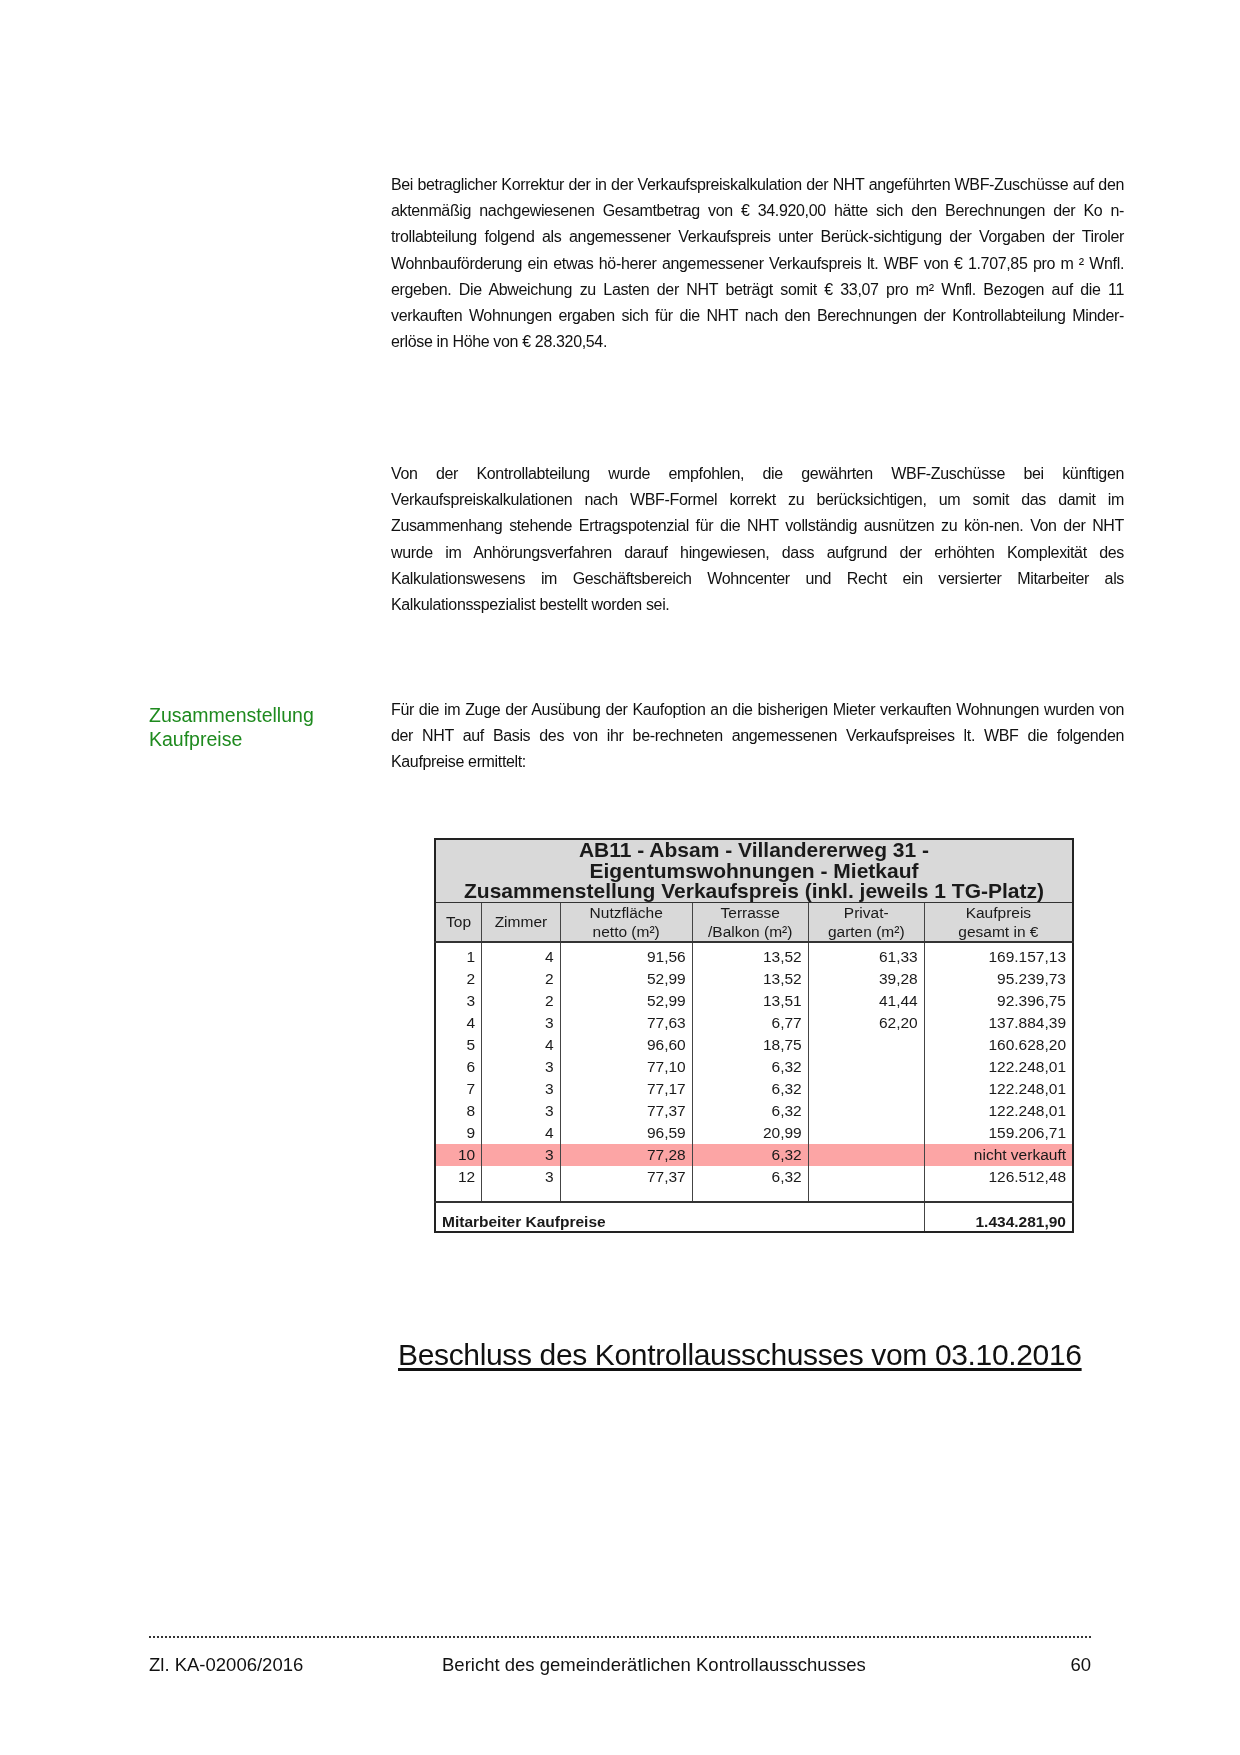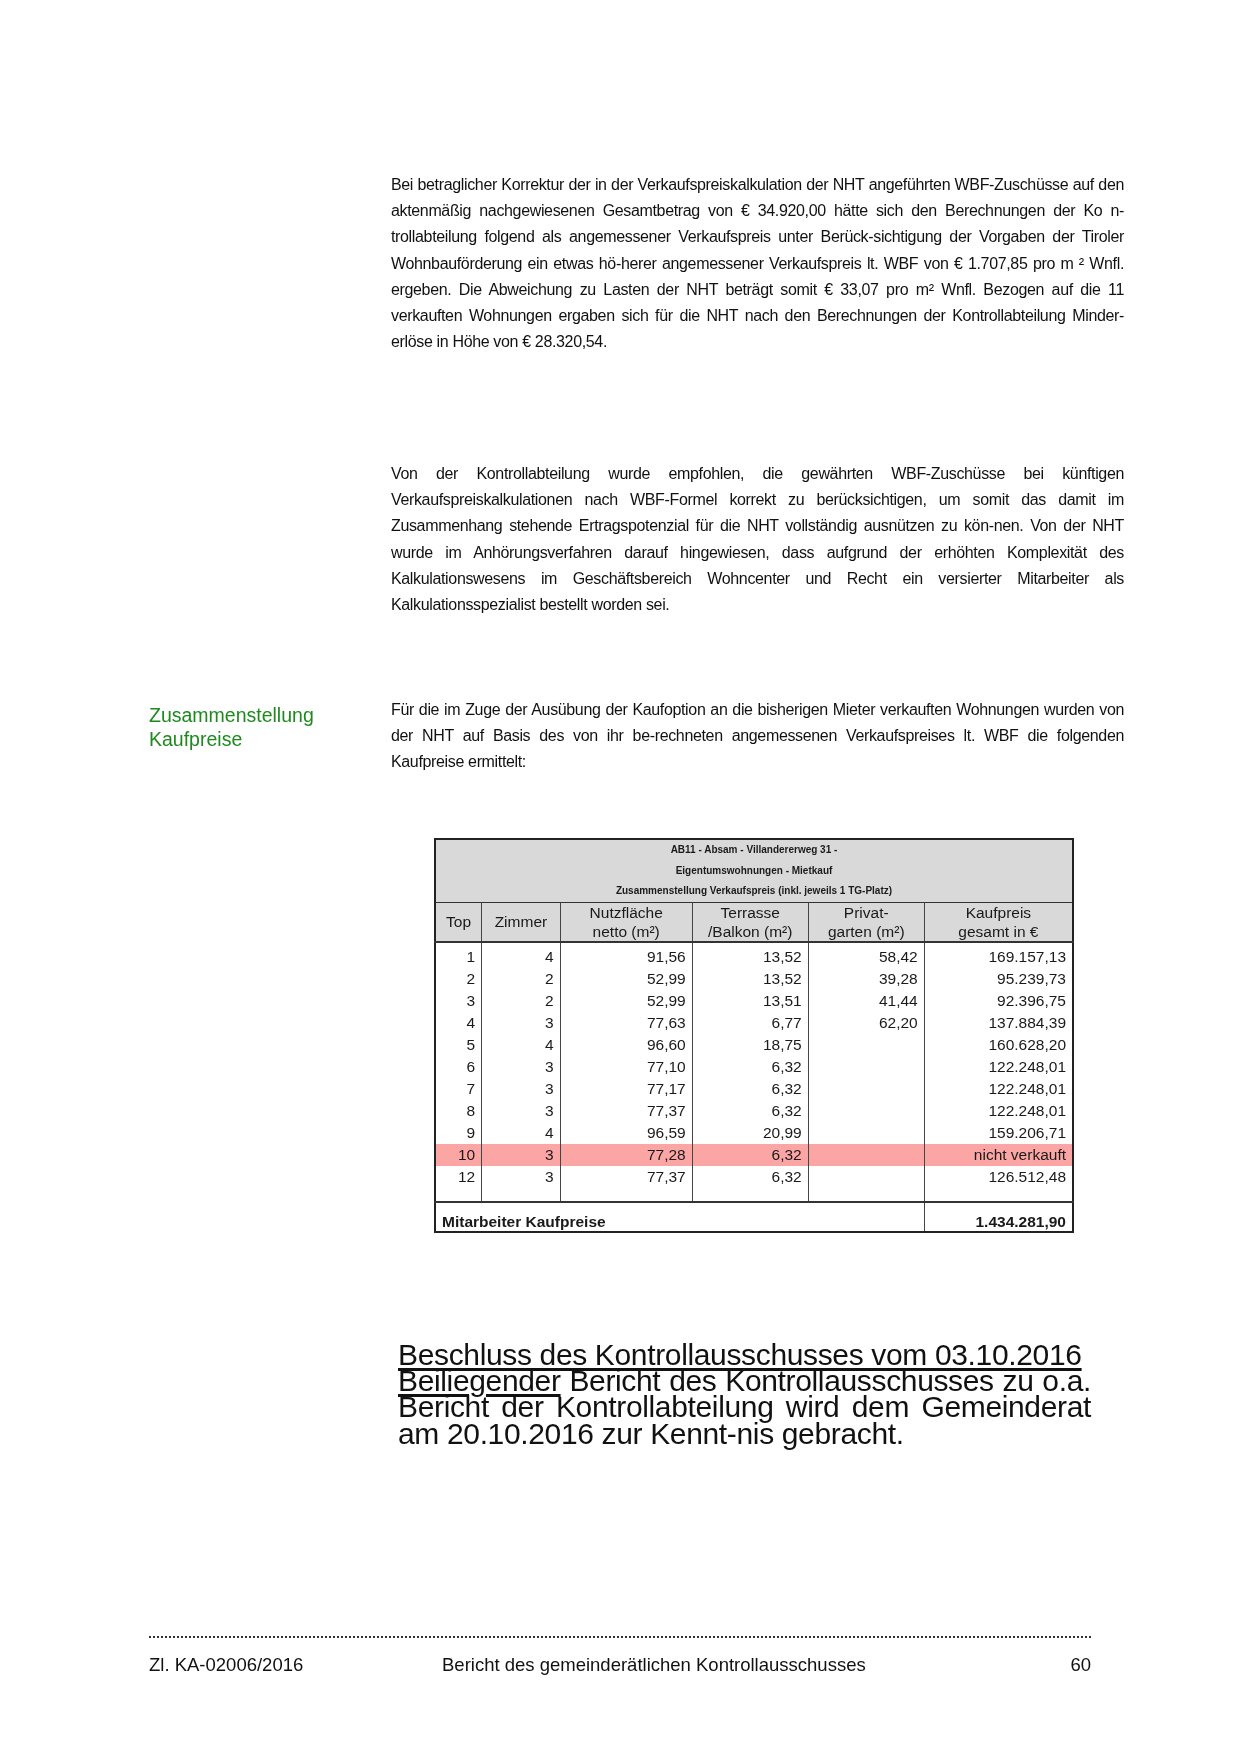--- a/index.html
+++ b/index.html
@@ -22,21 +22,21 @@
       position: absolute; left: 434px; top: 838px; width: 640px;
     }
     table.kp {
       border-collapse: collapse; width: 640px;
       font-size: 15.5px; color: #1a1a1a;
       border: 2px solid #222;
     }
     table.kp td, table.kp th { padding: 0 6px; }
     .title-cell {
       background: #d9d9d9; text-align: center; font-weight: bold;
-      font-size: 10px; line-height: 20.5px; padding: 7px 4px 6px 4px;
+      font-size: 21px; line-height: 20.5px; padding: 7px 4px 6px 4px;
       border-bottom: 1.5px solid #333;
     }
     .hdr th {
       background: #d9d9d9; font-weight: normal; line-height: 19px;
       border-left: 1px solid #444; border-bottom: 2px solid #333;
       padding: 4px 4px; text-align: center;
     }
     .hdr th:first-child { border-left: none; }
     .row td {
       text-align: right; line-height: 21.5px; height: 22px;
@@ -113,21 +113,21 @@
             <div>gesamt in €</div>
           </th>
     </tr>
     </tbody>
       <tbody id="rows">
         <tr class="row first">
           <td>1</td>
           <td>4</td>
           <td>91,56</td>
           <td>13,52</td>
-          <td>58,42</td>
+          <td>61,33</td>
           <td>169.157,13</td>
         </tr>
         <tr class="row">
           <td>2</td>
           <td>2</td>
           <td>52,99</td>
           <td>13,52</td>
           <td>39,28</td>
           <td>95.239,73</td>
         </tr>
@@ -208,21 +208,20 @@
         <tr class="sum">
       <td colspan="5" class="lbl">Mitarbeiter  Kaufpreise</td>
       <td class="val">1.434.281,90</td>
     </tr>
   </tbody>
     </table>
 </div>
 
 <div class="decision">
   <div class="u">Beschluss des Kontrollausschusses vom 03.10.2016</div>
-  <div><span class="u">Beiliegender</span><span> Bericht des Kontrollausschusses zu o.a. Bericht der Kontrollabteilung wird dem Gemeinderat am 20.10.2016 zur Kennt-nis gebracht.</span></div>
 </div>
 
 <div class="footer-dots"></div>
 <div class="footer">
   <span class="l">Zl. KA-02006/2016</span>
   <span class="c">Bericht des gemeinderätlichen Kontrollausschusses</span>
   <span class="r">60</span>
 </div>
 
 </body></html>

